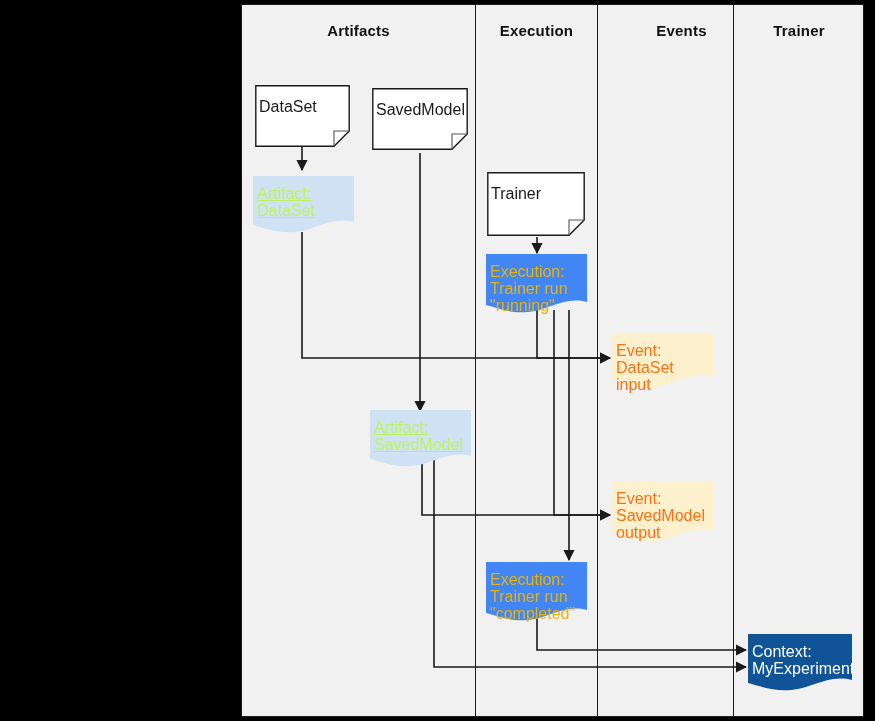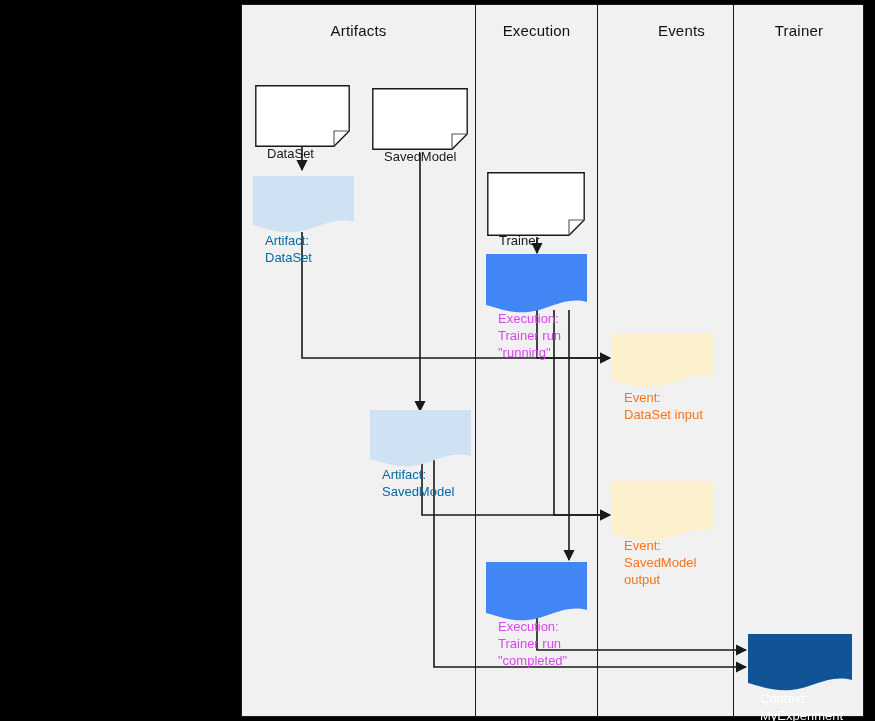--- a/index.html
+++ b/index.html
@@ -34,59 +34,58 @@
     position: absolute;
     top: 0;
     bottom: 0;
     width: 1px;
     background: #1A1A1A;
   }
   .col-head {
     position: absolute;
     top: 17px;
     font-size: 15px;
-    font-weight: normal;
+    font-weight: bold;
     color: #111111;
     text-align: center;
     letter-spacing: 0.2px;
   }
 
   
   #wires {
     position: absolute;
     left: 0; top: 0;
     width: 875px; height: 721px;
     pointer-events: none;
   }
 
   
   .node {
     position: absolute;
     box-sizing: border-box;
   }
   .node .label {
     position: absolute;
-    left: 12px;
+    left: 4px;
     top: 10px;
     right: 8px;
-    font-size: 13px;
+    font-size: 16px;
     line-height: 17px;
     white-space: pre-line;
-    margin-top: 47px;
   }
 
   
   .doc-node svg { display: block; }
   .doc-node .label { color: #1A1A1A; top: 13px; }
 
   
   .note-node svg { display: block; }
   .note-node .label { top: 9px; }
-  .note-artifact .label { color: #0369a1; }
-  .note-exec .label { color: #d946ef; }
+  .note-artifact .label { color: #bef264; text-decoration: underline; }
+  .note-exec .label { color: #eab308; }
   .note-event .label { color: #f97316; }
   .note-context .label { color: #FFFFFF; }
 </style>
 </head>
 <body>
 
 <div id="stage">
   <div id="frame">
 
     <div class="col-divider" style="left:233px;"></div>

